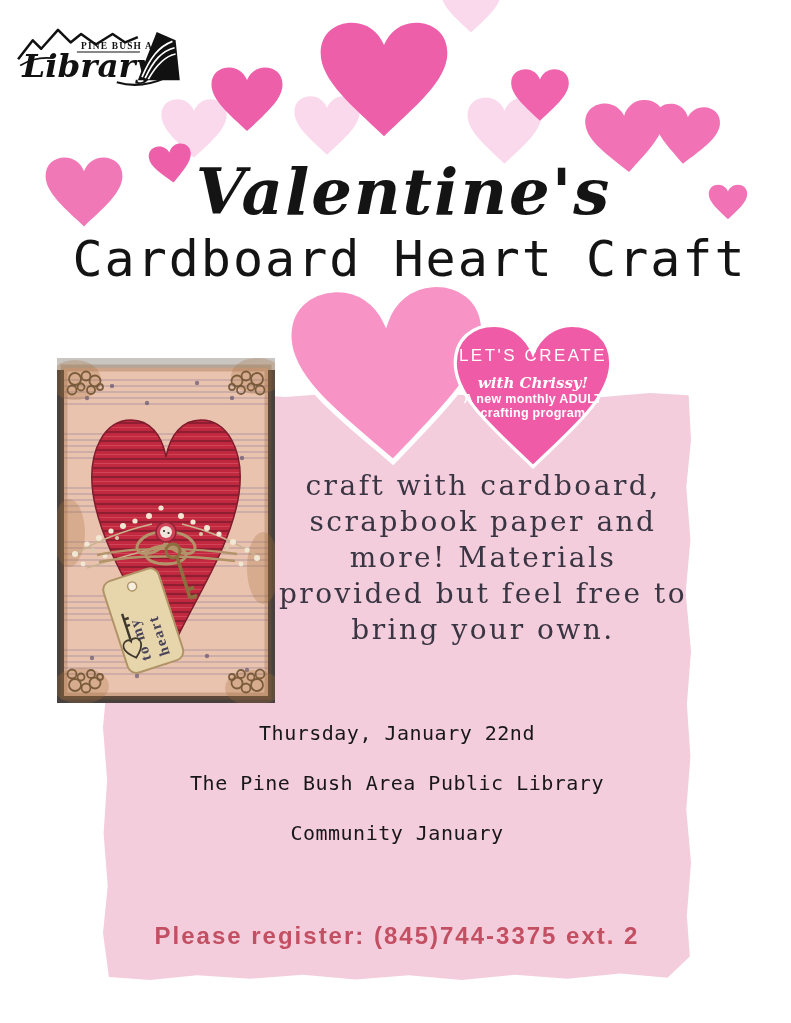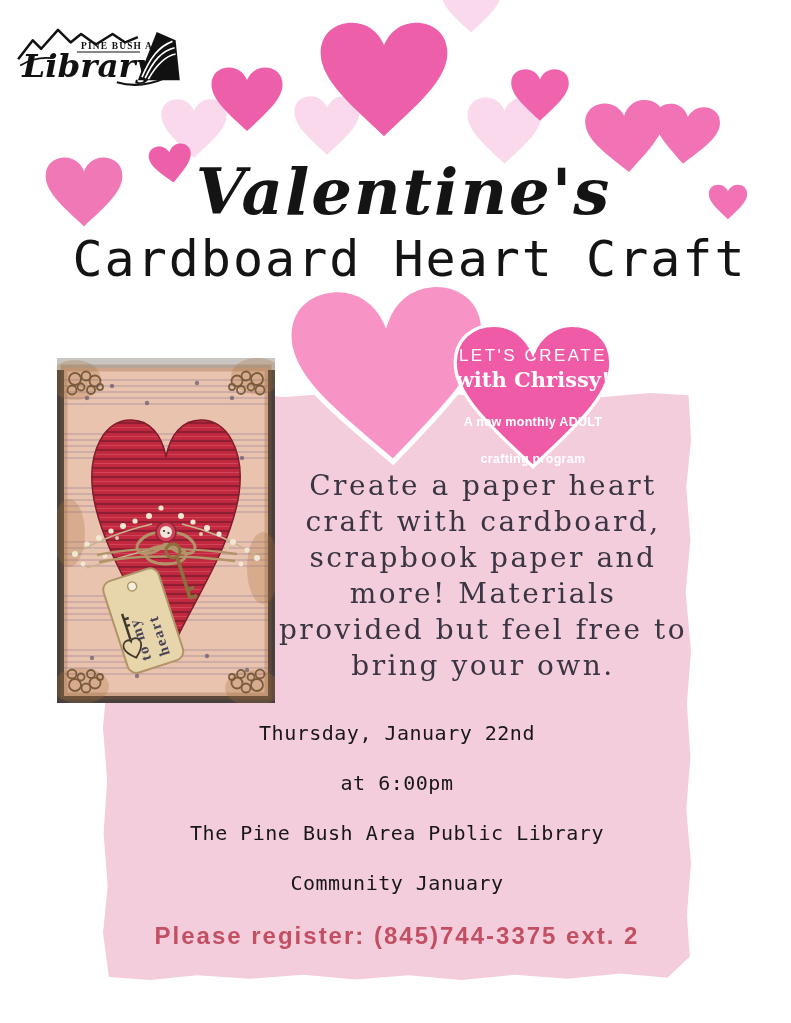--- a/index.html
+++ b/index.html
@@ -32,22 +32,22 @@
 
   .painted-heart{position:absolute;left:287px;top:283px;width:203px;height:183px;z-index:2;
       transform:rotate(-3deg);}
 
   
   .badge{position:absolute;left:452px;top:322px;width:162px;height:148px;z-index:3;}
   .badge svg{position:absolute;inset:0;}
   .badge .badge-text{position:absolute;inset:0;display:flex;flex-direction:column;
       align-items:center;padding-top:24px;color:#ffffff;text-align:center;}
   .badge-heading{font-weight:normal;font-size:17px;letter-spacing:2.5px;}
-  .badge-sub{font-family:"DejaVu Serif",serif;font-weight:bold;font-size:21px;margin-top:1px;}
-  .badge-note{font-weight:bold;font-size:12.5px;margin-top:23px;letter-spacing:.3px;}
+  .badge-sub{font-family:"DejaVu Serif",serif;font-style:italic;font-weight:bold;font-size:15px;margin-top:8px;}
+  .badge-note{font-weight:bold;font-size:12.5px;margin-top:0;letter-spacing:.3px;}
 
   
   .photo{position:absolute;left:57px;top:358px;width:218px;height:345px;z-index:4;}
 
   
   .description{position:absolute;left:258px;top:468px;width:450px;z-index:5;text-align:center;
       font-family:"DejaVu Serif",serif;font-size:28px;letter-spacing:2.5px;line-height:36px;
       color:#3a3542;}
 
   .details{position:absolute;left:103px;top:708px;width:588px;z-index:5;text-align:center;
@@ -231,30 +231,28 @@
         <text transform="translate(101,303) rotate(-90)" font-size="15" font-weight="bold" font-family="Liberation Serif, serif" letter-spacing="1.5" fill="#474358">heart</text>
         <g stroke="#3e382c" fill="none">
           <path d="M68 296 c-6,-5 -9,-9 -9,-13 c0,-4 3,-6 6,-6 c1.5,0 2.5,0.7 3,2 c0.5,-1.3 1.5,-2 3,-2 c3,0 6,2 6,6 c0,4 -3,8 -9,13 z" stroke-width="1.8"></path>
           <path d="M68 277 L68 250 M68 256 h5 M68 263 h4" stroke-width="2.4"></path>
         </g>
       </g>
     </svg>
   </div>
 
   <div class="description">
-    <div>Create a paper heart</div>
     <div>craft with cardboard,</div>
     <div>scrapbook paper and</div>
     <div>more! Materials</div>
     <div>provided but feel free to</div>
     <div>bring your own.</div>
   </div>
 
   <div class="details">
     <div>Thursday, January 22nd</div>
-    <div>at 6:00pm</div>
     <div>The Pine Bush Area Public Library</div>
     <div>Community January</div>
   </div>
 
   <div class="register">Please register: (845)744-3375 ext. 2</div>
 
 </div>
 
 </body></html>

